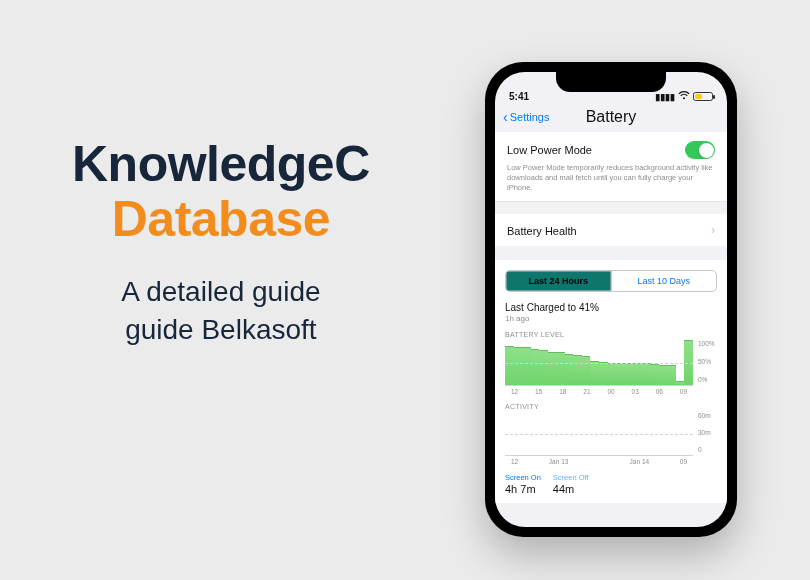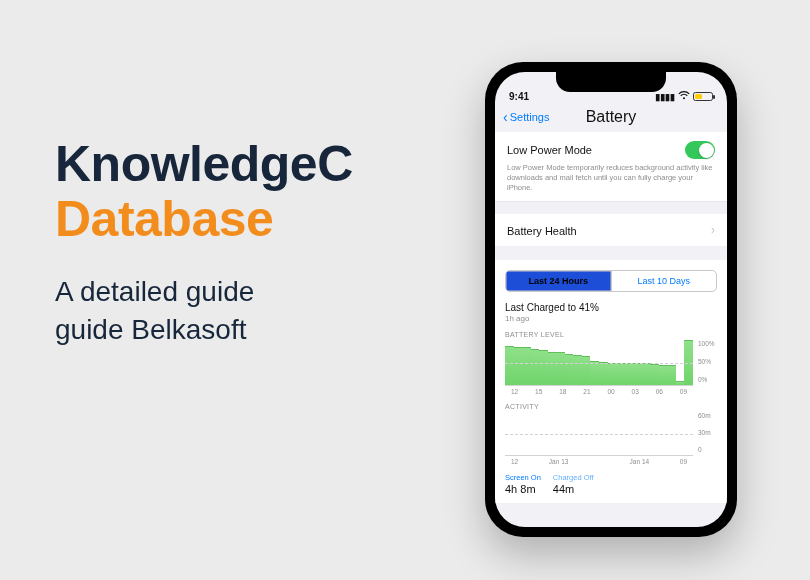--- a/index.html
+++ b/index.html
@@ -6,22 +6,23 @@
   body {
     width: 810px;
     height: 580px;
     background: #ebebeb;
     font-family: -apple-system, BlinkMacSystemFont, "Segoe UI", Helvetica, Arial, sans-serif;
     position: relative;
     overflow: hidden;
   }
   .hero-text {
     position: absolute;
-    left: 55px;
+    left: 72px;
     top: 138px;
+    text-align: center;
   }
   .title-line1 {
     font-size: 50px;
     font-weight: 800;
     color: #17263a;
     letter-spacing: -0.5px;
     line-height: 1.05;
   }
   .title-line2 {
     font-size: 50px;
@@ -135,21 +136,21 @@
   }
   .seg {
     display: flex;
     border: 0.5px solid #c7c7cc;
     border-radius: 5px;
     font-size: 9px;
     overflow: hidden;
     margin-bottom: 10px;
   }
   .seg-item { flex: 1; text-align: center; padding: 5px 0; color: #007aff; }
-  .seg-item.active { background: #1d4ed8; color: #000; font-weight: 600; box-shadow: inset 0 0 0 0.5px #c7c7cc; }
+  .seg-item.active { background: #0f766e; color: #000; font-weight: 600; box-shadow: inset 0 0 0 0.5px #c7c7cc; }
   .seg-item:first-child.active { border-right: 0.5px solid #c7c7cc; }
   .last-charged { font-size: 10px; font-weight: 500; }
   .last-charged-sub { font-size: 8px; color: #8e8e93; margin-top: 1px; margin-bottom: 8px; }
 
   .section-label { font-size: 7px; letter-spacing: 0.3px; color: #8e8e93; text-transform: uppercase; margin-bottom: 2px; }
 
   .chart-wrap { position: relative; margin-bottom: 8px; }
   .chart-rlabels { position: absolute; right: 0; top: 0; bottom: 12px; display: flex; flex-direction: column; font-size: 6.5px; color: #8e8e93; width: 22px; text-align: left; padding-left: 3px; }
   .chart-rlabels.two { justify-content: space-between; }
   .chart-area {
@@ -199,21 +200,21 @@
     <span>A detailed guide</span><br>
     <span>guide Belkasoft</span>
   </div>
 </div>
 
 <div class="phone">
   <div class="screen">
     <div class="notch"></div>
 
     <div class="status-bar">
-      <div class="status-left">9:41</div>
+      <div class="status-left">5:41</div>
       <div class="status-right">
         <span class="signal-icon">▮▮▮▮</span>
         <span class="wifi-icon">
           <svg width="12" height="9" viewBox="0 0 12 9">
               <path d="M6 8.2a1 1 0 100-2 1 1 0 000 2zM3.2 5.2a4 4 0 015.6 0l.9-.9a5.3 5.3 0 00-7.4 0l.9.9zM1.3 3.3a6.7 6.7 0 019.4 0l.9-.9a8 8 0 00-11.2 0l.9.9z" fill="#111"></path>
             </svg>
         </span>
         <span class="battery-pill">
             <span class="battery-fill"></span>
           </span>
@@ -400,23 +401,23 @@
           <span>12</span>
           <span class="mid">Jan 13</span>
           <span class="mid">Jan 14</span>
           <span>09</span>
         </div>
       </div>
 
       <div class="footer-row">
         <div class="footer-item">
           <div class="k">Screen On</div>
-          <div class="v">4h 8m</div>
+          <div class="v">4h 7m</div>
         </div>
         <div class="footer-item off">
-          <div class="k">Charged Off</div>
+          <div class="k">Screen Off</div>
           <div class="v">44m</div>
         </div>
       </div>
     </div>
 
   </div>
 </div>
 
 </body></html>

